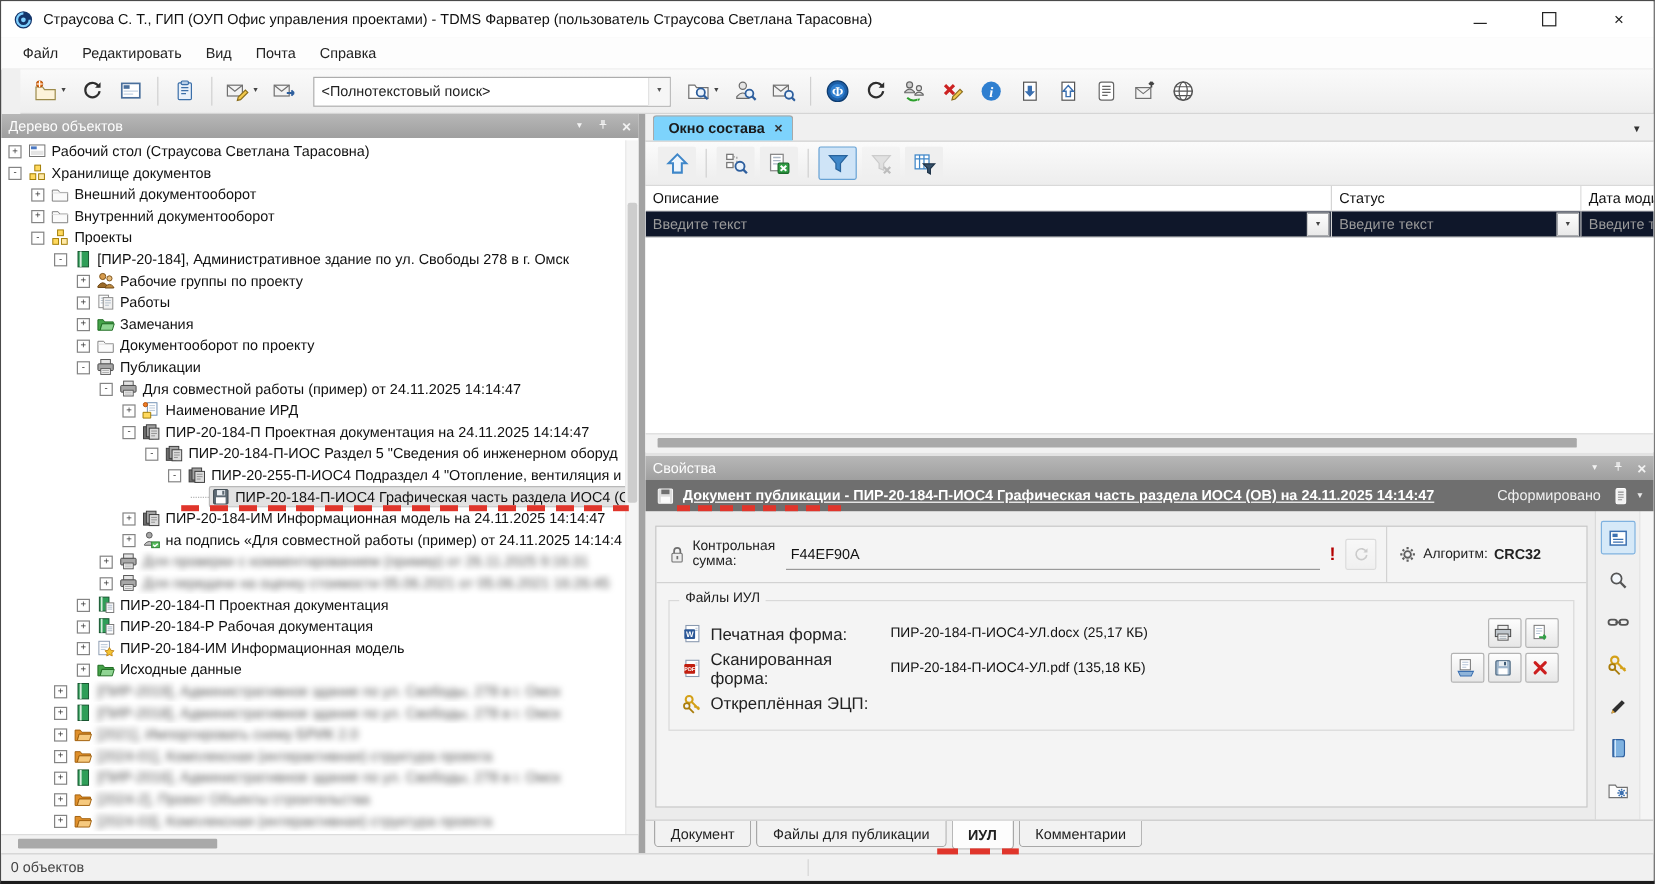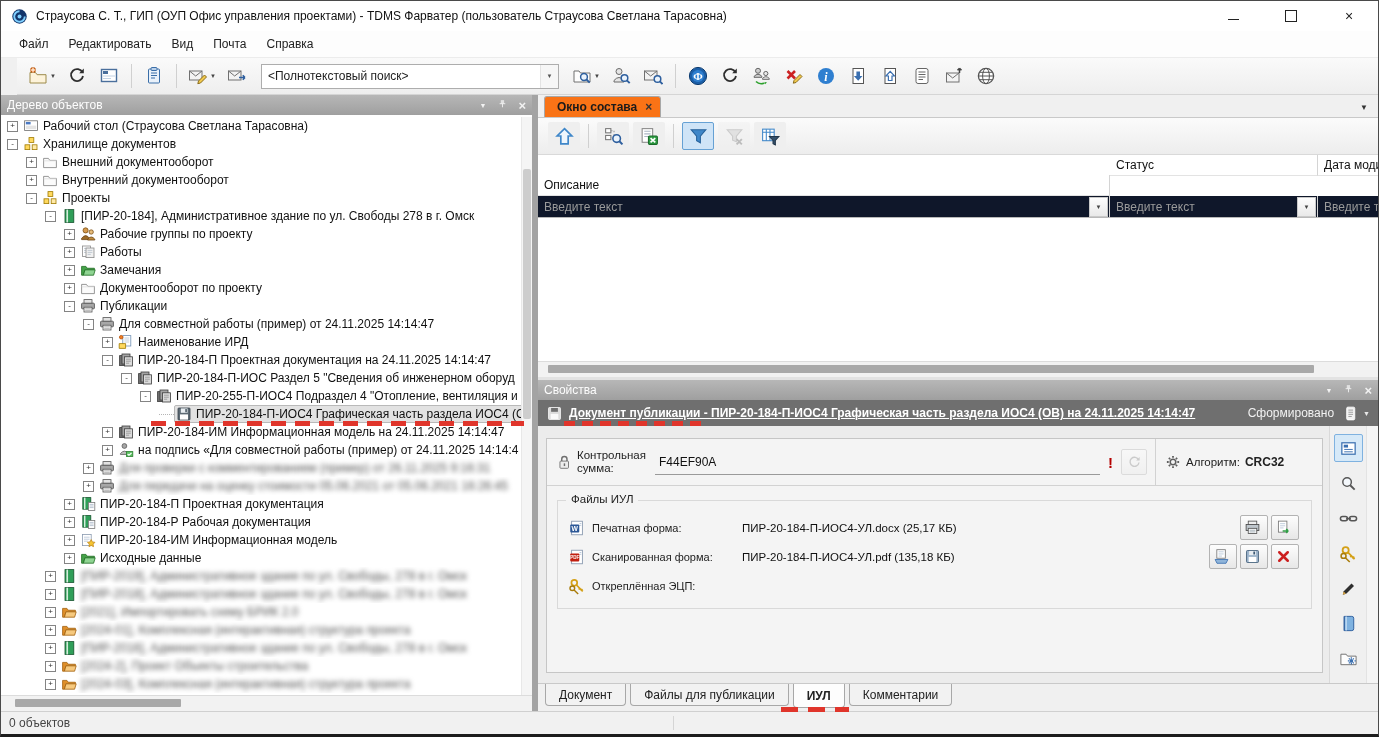--- a/index.html
+++ b/index.html
@@ -46,21 +46,21 @@
   .tlabel{color:#111;}
   .blur{filter:blur(2.6px);color:#555;}
   .hscroll{height:15px;background:#f2f2f2;border-top:1px solid #dcdcdc;position:relative;flex:none;}
   .hscroll .thumb{position:absolute;top:3px;height:8px;background:#a9a9a9;border-radius:1px;}
   .vscroll{position:absolute;right:0;top:2px;bottom:0;width:10px;background:#f5f5f5;border-left:1px solid #e8e8e8;}
   .vscroll .vthumb{position:absolute;left:1px;right:1px;top:52px;height:250px;background:#cdcdcd;border-radius:2px;}
   
   .right-area{flex:1;display:flex;flex-direction:column;min-width:0;}
   .top-section{height:285px;flex:none;display:flex;flex-direction:column;background:#f0f0f0;border-bottom:3px solid #e3e3e3;box-sizing:border-box;}
   .tabrow{height:22px;display:flex;align-items:flex-end;background:#f0f0f0;padding-left:6px;flex:none;position:relative;}
-  .tab{height:20px;background:#f97316;border:1px solid #a8a8a8;border-bottom:none;border-radius:3px 3px 0 0;display:flex;align-items:center;padding:0 8px 0 12px;font-weight:bold;color:#1a1a1a;}
+  .tab{height:20px;background:#7dd3fc;border:1px solid #a8a8a8;border-bottom:none;border-radius:3px 3px 0 0;display:flex;align-items:center;padding:0 8px 0 12px;font-weight:bold;color:#1a1a1a;}
   .tab .tclose{margin-left:8px;font-weight:bold;font-size:12px;color:#333;}
   .tabrow .chv-end{position:absolute;right:10px;bottom:5px;font-size:8px;color:#333;}
   .ctoolbar{height:36px;background:linear-gradient(#fbfbfb,#ededed);border-top:1px solid #c9c9c9;border-bottom:1px solid #d9d9d9;display:flex;align-items:center;padding-left:8px;flex:none;}
   .cbtn{width:32px;height:28px;border:1px solid transparent;display:flex;align-items:center;justify-content:center;margin:0 2px;border-radius:2px;}
   .cbtn svg{width:21px;height:21px;}
   .cbtn.act{background:#cfe4f7;border:1px solid #66a1d4;}
   .dis{opacity:.45;filter:grayscale(1);}
   .grid{flex:1;display:flex;flex-direction:column;min-height:0;background:#fff;}
   .gh,.gf{display:flex;flex:none;overflow:hidden;}
   .gh .gcell{height:21px;border-right:1px solid #d4d4d4;border-bottom:1px solid #e3e3e3;display:flex;align-items:center;padding-left:6px;background:#fff;color:#111;flex:none;box-sizing:border-box;}
@@ -88,21 +88,21 @@
   .warn{color:#b40000;font-weight:bold;font-size:15px;margin:0 8px;flex:none;}
   .sqbtn{width:24px;height:24px;border:1px solid #bdbdbd;background:linear-gradient(#fdfdfd,#ececec);display:flex;align-items:center;justify-content:center;border-radius:2px;flex:none;}
   .sqbtn svg{width:15px;height:15px;}
   .csalg{width:158px;border-left:1px solid #d2d2d2;display:flex;align-items:center;padding-left:8px;flex:none;font-size:11.5px;color:#222;}
   .csalg b{margin-left:5px;font-size:12px;}
   .csalg .ico{margin-right:4px;}
   .fgroup{margin:14px 10px 0 10px;border:1px solid #d9d9d9;position:relative;padding:12px 8px 8px 8px;}
   .fgroup .legend{position:absolute;top:-8px;left:8px;background:#f4f4f4;padding:0 5px;font-size:11.5px;color:#222;}
   .frow{display:flex;align-items:center;height:29px;}
   .frow .ico{margin:0 6px 0 2px;flex:none;}
-  .flabel{width:150px;font-size:11px;color:#222;flex:none;}
+  .flabel{width:150px;font-size:14px;color:#222;flex:none;}
   .fvalue{font-size:11.5px;color:#111;flex:1;white-space:nowrap;overflow:hidden;}
   .fbtns{display:flex;gap:3px;margin-right:4px;}
   .fbtn{width:26px;height:23px;border:1px solid #b3b3b3;background:linear-gradient(#fdfdfd,#e7e7e7);display:flex;align-items:center;justify-content:center;border-radius:2px;}
   .fbtn svg{width:17px;height:17px;}
   .rail{width:36px;flex:none;border-left:1px solid #d9d9d9;display:flex;flex-direction:column;align-items:center;padding-top:8px;gap:7px;background:#f0f0f0;}
   .rbtn{width:27px;height:26px;display:flex;align-items:center;justify-content:center;border:1px solid transparent;border-radius:2px;}
   .rbtn svg{width:19px;height:19px;}
   .rbtn.act{background:#d6e9f8;border:1px solid #7fb2e0;}
   .vstrip{width:11px;flex:none;background:#f5f5f5;border-left:1px solid #e3e3e3;}
   .btabs{height:27px;flex:none;background:#f0f0f0;border-top:1px solid #c9c9c9;display:flex;align-items:flex-start;padding-left:7px;position:relative;}
@@ -836,21 +836,21 @@
                 <svg viewBox="0 0 20 20">
                   <rect x="2.5" y="3" width="11" height="11" fill="#fff" stroke="#3f87c9"></rect>
                   <path d="M2.5 6h11M6 3v11M9.5 3v11" stroke="#3f87c9"></path>
                   <path d="M9 10h9l-3.4 3.8V18l-2.2-1.2v-3z" fill="#35506b" stroke="#22364a"></path>
                 </svg>
               </span>
             </button>
           </div>
         <div class="grid">
           <div class="gh" id="grid-head">
-              <div class="gcell" style="width: 572px; margin-top: 20px;">Описание</div>
+              <div class="gcell" style="width: 572px;">Описание</div>
               <div class="gcell" style="width: 208px;">Статус</div>
               <div class="gcell" style="width: 120px;">Дата модификации</div>
             </div>
           <div class="gf" id="grid-filter">
               <div class="gcell" style="width: 572px;">
                 <span class="ph">Введите текст</span>
                 <span class="fdd">▼</span>
               </div>
               <div class="gcell" style="width: 208px;">
                 <span class="ph">Введите текст</span>

